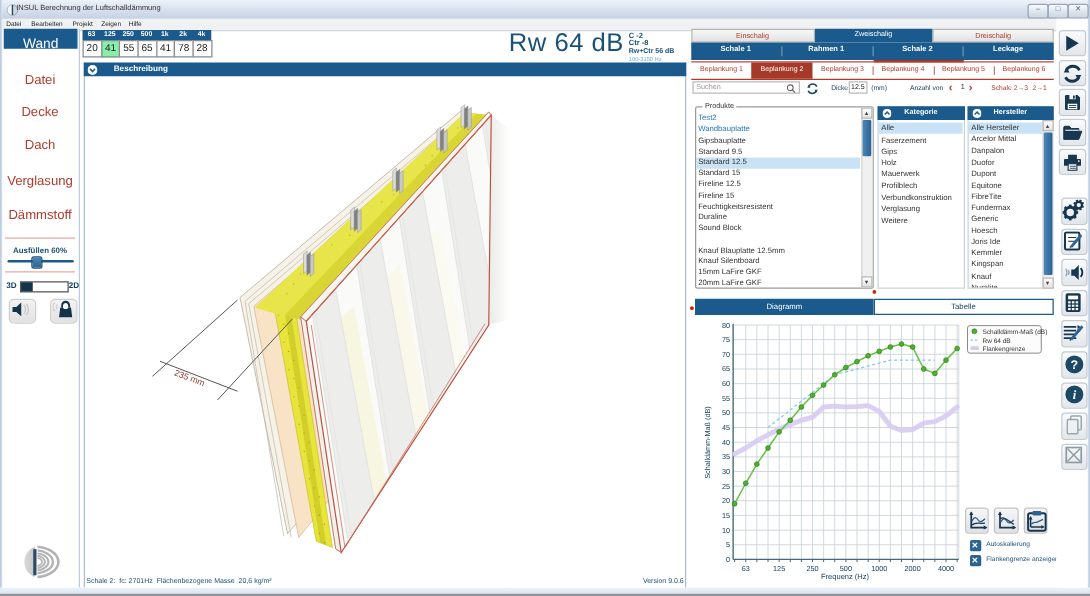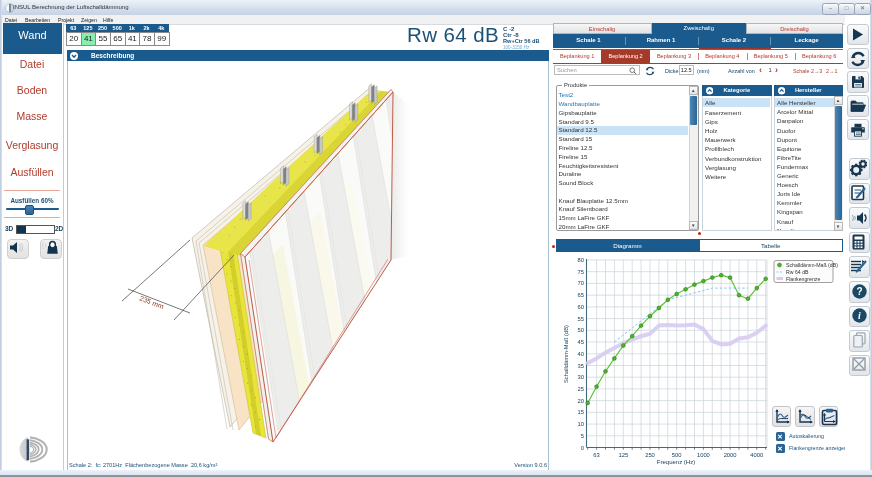--- a/index.html
+++ b/index.html
@@ -21,26 +21,26 @@
 <div class="abs" style="left:822px;top:3px;width:15px;height:10px;background:linear-gradient(#fbfcfe,#dfe6ee 50%,#ccd6e2);border:1px solid #97a5b6;border-radius:2.5px;color:#5a6878;font-size:6px;line-height:9px;text-align:center">–</div>
 <div class="abs" style="left:838px;top:3px;width:15px;height:10px;background:linear-gradient(#fbfcfe,#dfe6ee 50%,#ccd6e2);border:1px solid #97a5b6;border-radius:2.5px;color:#5a6878;font-size:6px;line-height:9px;text-align:center">□</div>
 <div class="abs" style="left:854px;top:3px;width:15px;height:10px;background:linear-gradient(#fbfcfe,#dfe6ee 50%,#ccd6e2);border:1px solid #97a5b6;border-radius:2.5px;color:#5a6878;font-size:6px;line-height:9px;text-align:center">✕</div>
 <div class="abs" style="left:2px;top:15px;width:868px;height:8.5px;background:#f0f1f2;border-bottom:1px solid #d8dade"></div>
 <div class="abs" style="left:5px;top:16.5px;font-size:5.2px;color:#222">Datei</div>
 <div class="abs" style="left:25px;top:16.5px;font-size:5.2px;color:#222">Bearbeiten</div>
 <div class="abs" style="left:58px;top:16.5px;font-size:5.2px;color:#222">Projekt</div>
 <div class="abs" style="left:81px;top:16.5px;font-size:5.2px;color:#222">Zeigen</div>
 <div class="abs" style="left:103px;top:16.5px;font-size:5.2px;color:#222">Hilfe</div>
 <div class="abs" style="left:2px;top:23px;width:61px;height:447px;background:#fff;border-right:1px solid #b9cede"></div>
-<div class="abs" style="left:3px;top:23px;width:59px;height:31px;background:#1a5a8c;color:#fff;font-size:11px;text-align:center;line-height:25px">Wand</div>
+<div class="abs" style="left:3px;top:23px;width:59px;height:16px;background:#1a5a8c;color:#fff;font-size:11px;text-align:center;line-height:25px">Wand</div>
 <div class="nav" style="left:1px;top:58px">Datei</div>
-<div class="nav" style="left:1px;top:84px">Boden</div>
-<div class="nav" style="left:1px;top:110px">Masse</div>
+<div class="nav" style="left:1px;top:84px">Decke</div>
+<div class="nav" style="left:1px;top:110px">Dach</div>
 <div class="nav" style="left:1px;top:139px">Verglasung</div>
-<div class="nav" style="left:1px;top:166px">Ausfüllen</div>
+<div class="nav" style="left:1px;top:166px">Dämmstoff</div>
 <div class="abs" style="left:4px;top:190px;width:56px;height:1px;background:#eba99e"></div>
 <div class="abs" style="left:4px;top:216.5px;width:56px;height:1px;background:#eba99e"></div>
 <div class="abs" style="left:0px;top:196.5px;width:64px;text-align:center;font-size:6.3px;font-weight:bold;color:#1a5276">Ausfüllen 60%</div>
 <div class="abs" style="left:6px;top:207.5px;width:53px;height:2.5px;background:#1a5a8c;border-radius:1px"></div>
 <div class="abs" style="left:24.5px;top:204.5px;width:7px;height:8px;background:linear-gradient(#4a85b5,#2a6496);border:1px solid #1a5276;border-radius:2px"></div>
 <div class="abs" style="left:5px;top:225px;font-size:6.5px;font-weight:bold;color:#17425f">3D</div>
 <div class="abs" style="left:16px;top:225px;width:37px;height:7px;background:#fff;border:1px solid #555"></div>
 <div class="abs" style="left:17px;top:226px;width:7px;height:5px;background:#14344c;border:1px solid #14344c"></div>
 <div class="abs" style="left:55px;top:225px;font-size:6.5px;font-weight:bold;color:#17425f">2D</div>
 <div class="abs" style="left:7px;top:238.5px;width:20px;height:18px;background:linear-gradient(#f2f2f2,#e2e2e2);border:1px solid #cfcfcf;border-radius:4px"></div>
@@ -85,21 +85,21 @@
 <div class="abs" style="left:109.88000000000001px;top:24.5px;width:14.66px;text-align:center;font-size:5.5px;font-weight:bold;color:#fff">500</div>
 <div class="abs" style="left:124.54px;top:24.5px;width:14.66px;text-align:center;font-size:5.5px;font-weight:bold;color:#fff">1k</div>
 <div class="abs" style="left:139.2px;top:24.5px;width:14.66px;text-align:center;font-size:5.5px;font-weight:bold;color:#fff">2k</div>
 <div class="abs" style="left:153.86px;top:24.5px;width:14.66px;text-align:center;font-size:5.5px;font-weight:bold;color:#fff">4k</div>
 <div class="abs" style="left:65.9px;top:32px;width:13.66px;height:11.5px;background:#fff;border:0.5px solid #8a8a8a;text-align:center;font-size:8px;line-height:11.5px;color:#222">20</div>
 <div class="abs" style="left:80.56px;top:32px;width:13.66px;height:11.5px;background:#86efac;border:0.5px solid #8a8a8a;text-align:center;font-size:8px;line-height:11.5px;color:#222">41</div>
 <div class="abs" style="left:95.22px;top:32px;width:13.66px;height:11.5px;background:#fff;border:0.5px solid #8a8a8a;text-align:center;font-size:8px;line-height:11.5px;color:#222">55</div>
 <div class="abs" style="left:109.88000000000001px;top:32px;width:13.66px;height:11.5px;background:#fff;border:0.5px solid #8a8a8a;text-align:center;font-size:8px;line-height:11.5px;color:#222">65</div>
 <div class="abs" style="left:124.54px;top:32px;width:13.66px;height:11.5px;background:#fff;border:0.5px solid #8a8a8a;text-align:center;font-size:8px;line-height:11.5px;color:#222">41</div>
 <div class="abs" style="left:139.2px;top:32px;width:13.66px;height:11.5px;background:#fff;border:0.5px solid #8a8a8a;text-align:center;font-size:8px;line-height:11.5px;color:#222">78</div>
-<div class="abs" style="left:153.86px;top:32px;width:13.66px;height:11.5px;background:#fff;border:0.5px solid #8a8a8a;text-align:center;font-size:8px;line-height:11.5px;color:#222">99</div>
+<div class="abs" style="left:153.86px;top:32px;width:13.66px;height:11.5px;background:#fff;border:0.5px solid #8a8a8a;text-align:center;font-size:8px;line-height:11.5px;color:#222">28</div>
 <div class="abs" style="left:407px;top:23px;font-size:20.5px;color:#1a5276;letter-spacing:0.4px">Rw 64 dB</div>
 <div class="abs" style="left:503px;top:25.5px;font-size:6px;font-weight:bold;color:#1a5276;line-height:6.2px">C -2<br>Ctr -8</div>
 <div class="abs" style="left:503px;top:38px;font-size:5.6px;font-weight:bold;color:#1a5276">Rw+Ctr 56 dB</div>
 <div class="abs" style="left:503px;top:44.5px;font-size:4.6px;color:#74a9cf">100-3150 Hz</div>
 <div class="abs" style="left:67px;top:50px;width:482px;height:420px;background:#fff;border-left:1px solid #a8c0d4;border-right:1px solid #a8c0d4;box-sizing:border-box"></div>
 <div class="abs" style="left:67px;top:50px;width:482px;height:11px;background:#1a5a8c"></div>
 <svg class="abs" style="left:69.5px;top:51.5px" width="8" height="8">
     <circle cx="4" cy="4" r="4" fill="#fff"></circle>
     <path d="M2 3 L4 5.2 L6 3" stroke="#1a5a8c" stroke-width="1.3" fill="none"></path>
   </svg>

